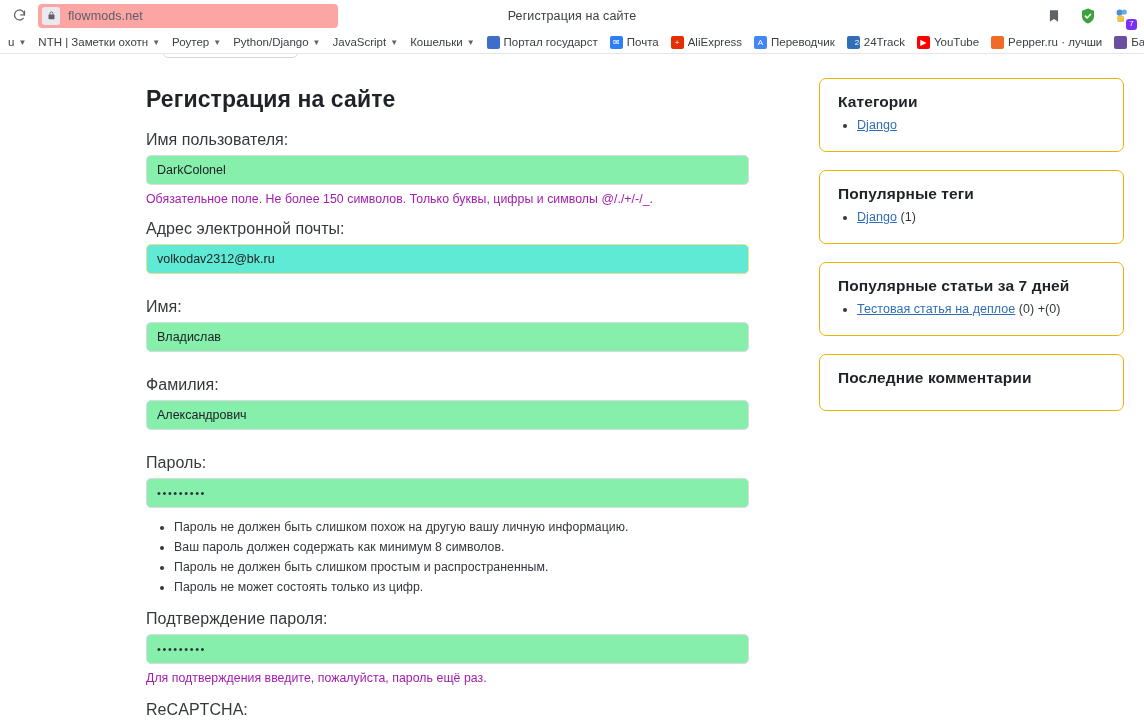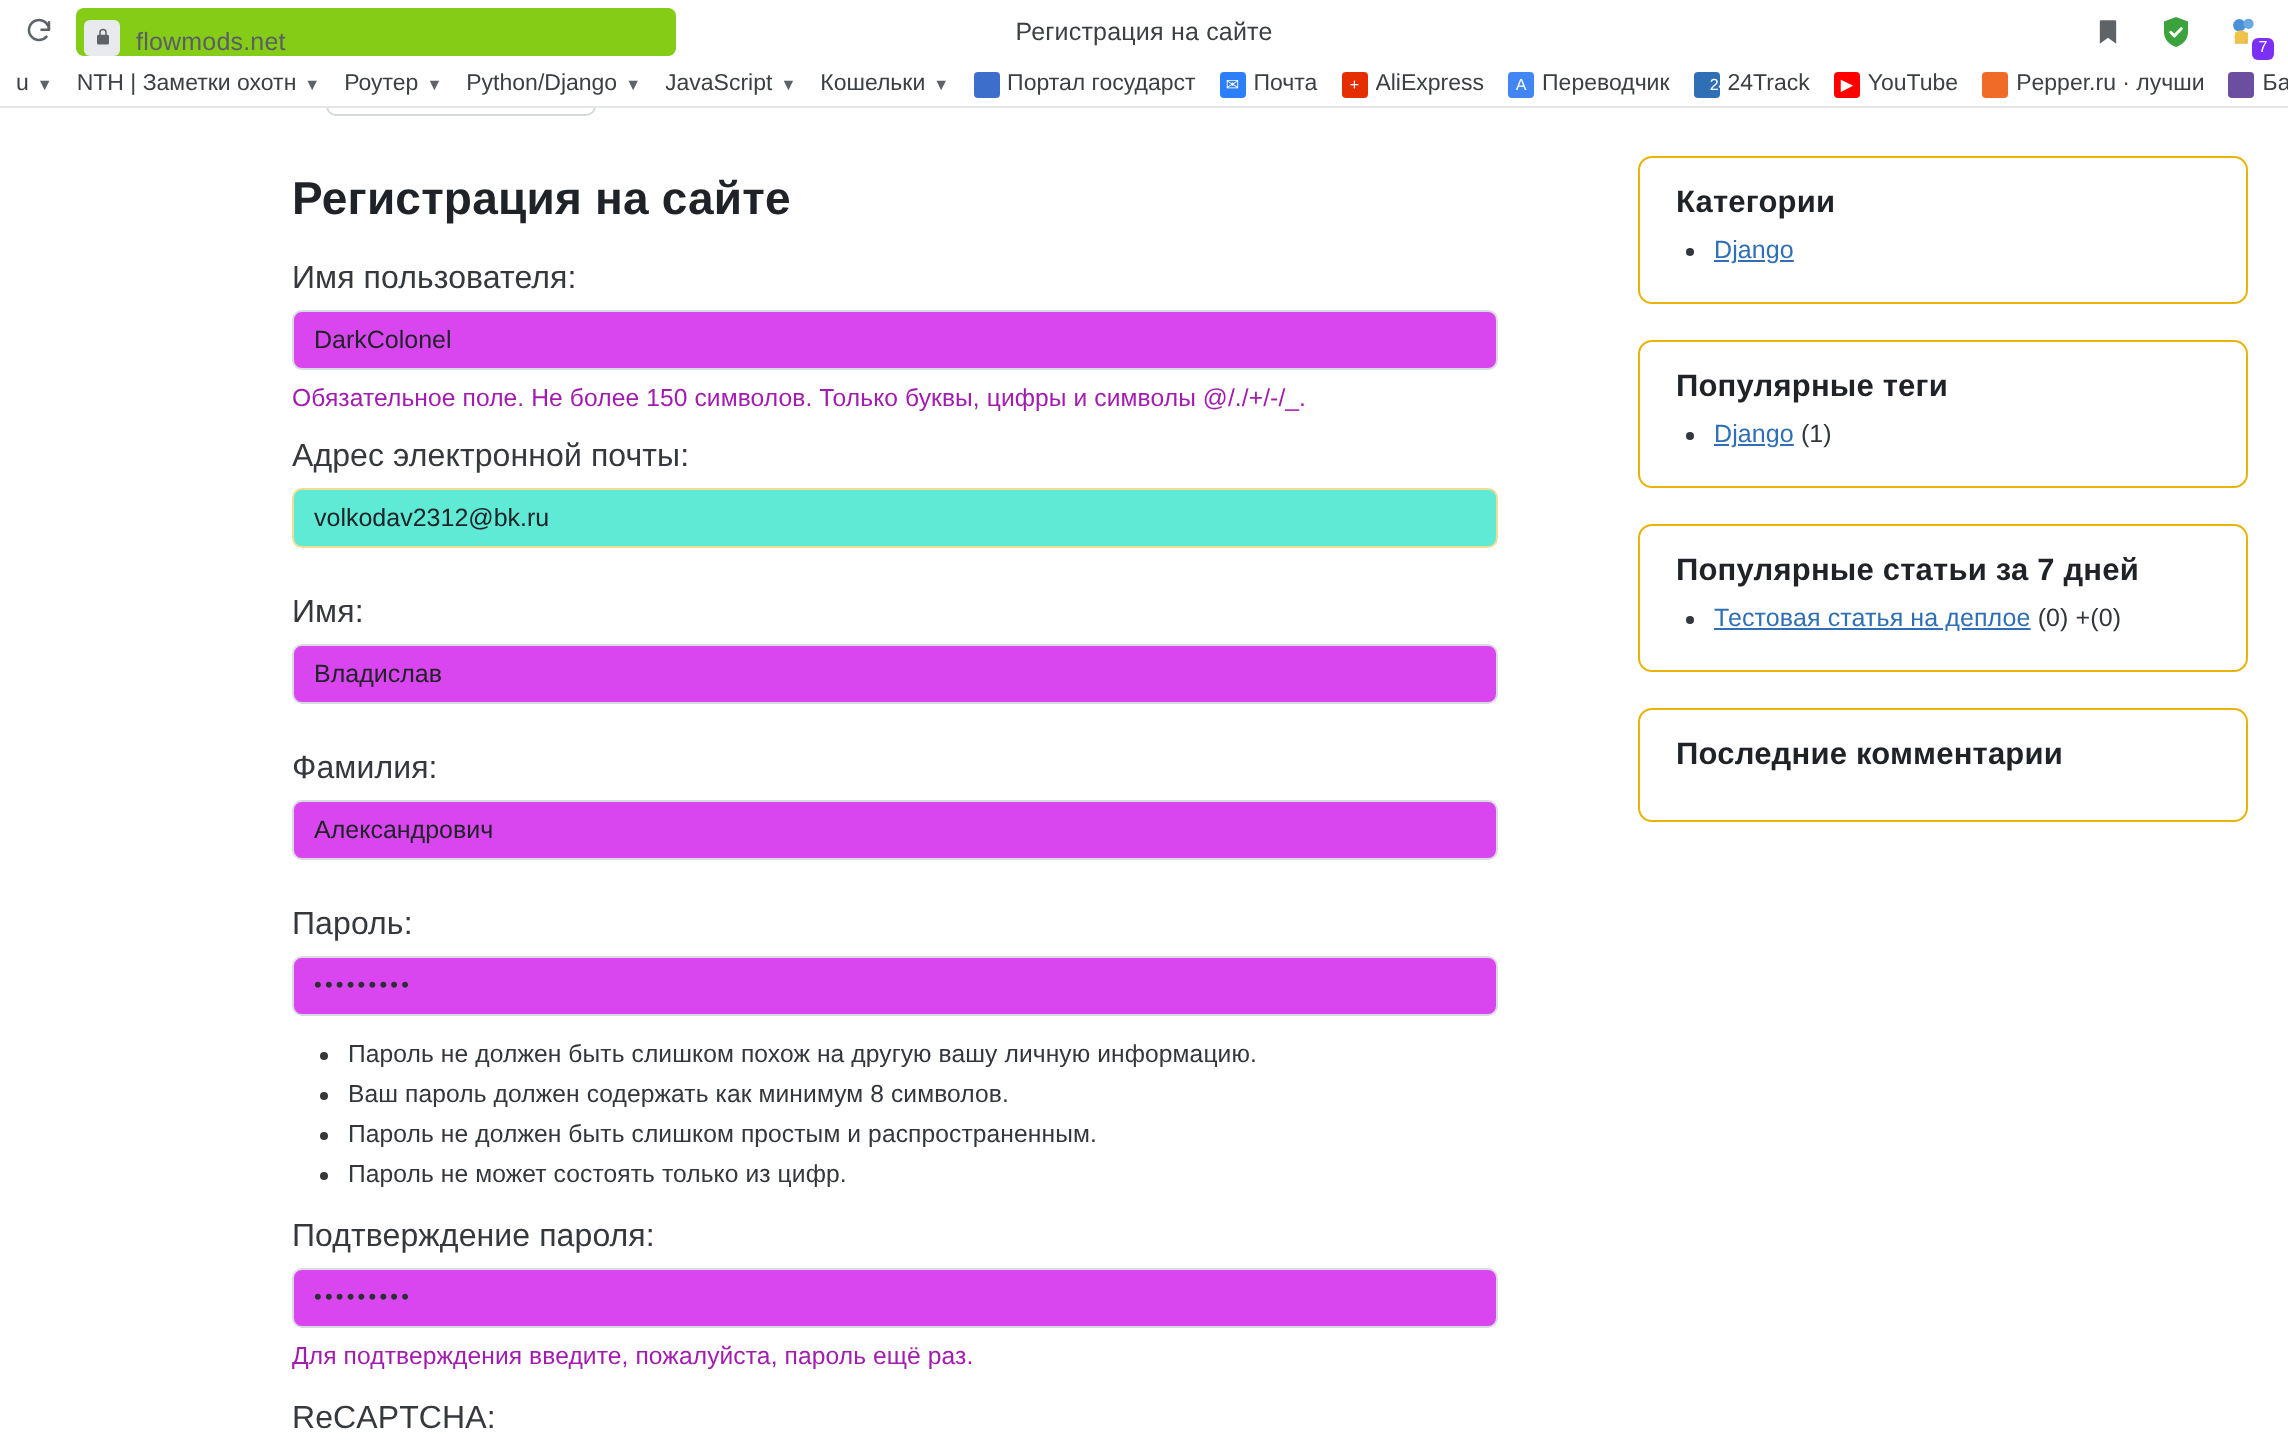--- a/index.html
+++ b/index.html
@@ -32,24 +32,24 @@
     display: flex; align-items: center; justify-content: center;
     color: #5f6368;
     flex: 0 0 auto;
     border-radius: 50%;
   }
   .omnibox {
     margin-left: 6px;
     height: 24px;
     min-width: 300px;
     display: flex;
-    align-items: flex-end;
+    align-items: center;
     border-radius: 4px;
     padding: 0 8px 0 4px;
-    background: #84cc16;
+    background: #fca5a5;
   }
   .lock-chip {
     width: 18px; height: 18px;
     background: #e8eaed;
     border-radius: 3px;
     display: flex; align-items: center; justify-content: center;
     margin-right: 8px;
     flex: 0 0 auto;
   }
   .omnibox-url {
@@ -191,21 +191,21 @@
     color: #35393d;
     margin-bottom: 6px;
     letter-spacing: .05px;
   }
   .text-input {
     display: block;
     width: 603px;
     height: 30px;
     border: 1px solid #d8dbdf;
     border-radius: 5px;
-    background: #d946ef;
+    background: #86efac;
     font-size: 12.5px;
     color: #202327;
     padding: 0 10px;
     font-family: "Liberation Sans", "DejaVu Sans", sans-serif;
     outline: none;
     line-height: 28px;
   }
   .text-input.autofilled {
     background: #5eead4;
     border-color: #f0dd94;

